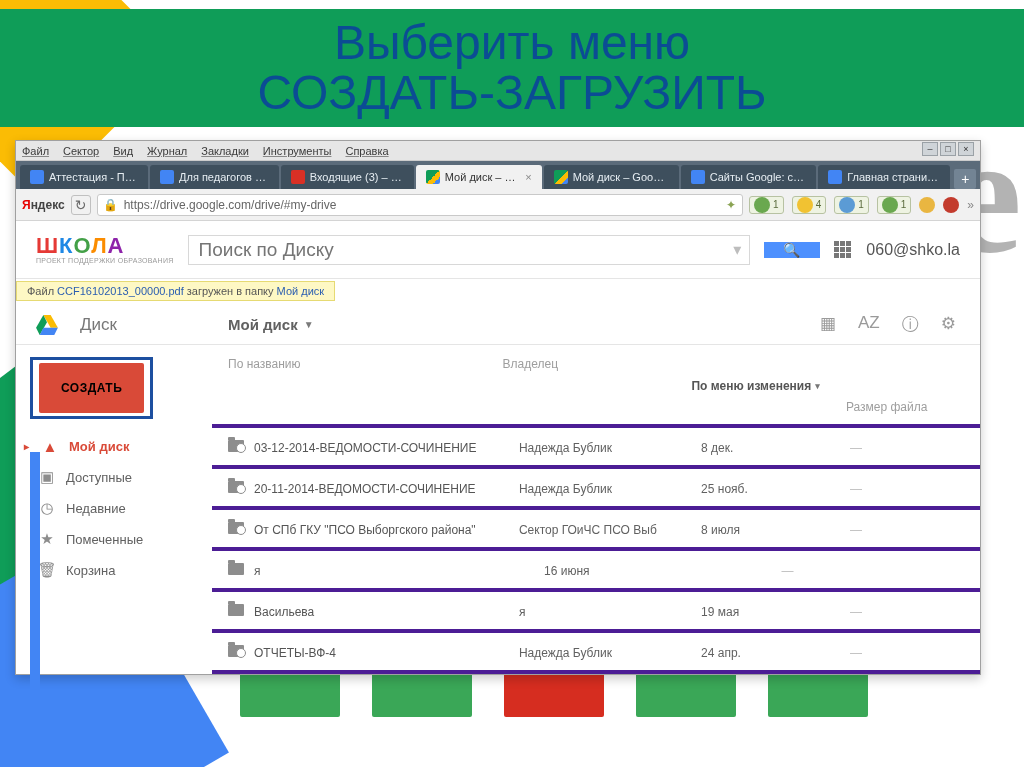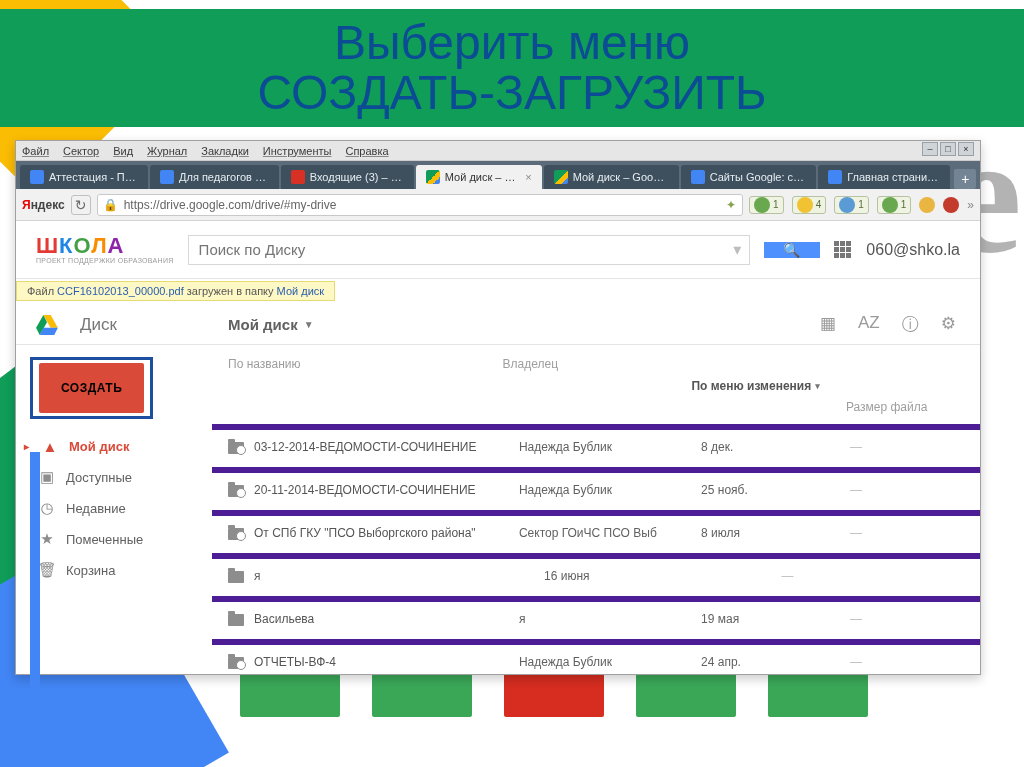--- a/index.html
+++ b/index.html
@@ -41,21 +41,21 @@
   
   .drive-hdr { height:58px; display:flex; align-items:center; padding:0 20px; gap:14px; border-bottom:1px solid #e5e5e5;}
   .shkola { font-family:Arial; font-weight:bold; font-size:22px; letter-spacing:1px; line-height:1; }
   .shkola span:nth-child(1){color:#e53935;}
   .shkola span:nth-child(2){color:#1e88e5;}
   .shkola span:nth-child(3){color:#43a047;}
   .shkola span:nth-child(4){color:#fb8c00;}
   .shkola span:nth-child(5){color:#8e24aa;}
   .shkola-sub { font-size:7px; color:#9a9a9a; letter-spacing:.3px;}
   .searchbox { flex:1; height:30px; border:1px solid #d8d8d8; display:flex;}
-  .searchbox input { flex:1; border:none; padding:0 10px; font-size:15px; outline:none; color:#777;}
+  .searchbox input { flex:1; border:none; padding:0 10px; font-size:19px; outline:none; color:#777;}
   .searchbtn { width:56px; background:#4d90fe; display:flex; align-items:center; justify-content:center; color:#fff; font-size:14px;}
   .apps-icon { width:18px; height:18px; display:grid; grid-template-columns:repeat(3,5px); grid-template-rows:repeat(3,5px); gap:1px;}
   .apps-icon div{ background:#777;}
   .user-email { font-size:16px; color:#555;}
   
   .notif-row { height:26px; display:flex; align-items:flex-start;}
   .notif { margin-top:2px; background:#fef8c4; border:1px solid #e6da73; font-size:11px; padding:3px 10px; color:#555;}
   .notif b{color:#2a5db0; font-weight:normal;}
   
   .section-row { height:40px; display:flex; align-items:center; border-bottom:1px solid #e5e5e5;}
@@ -79,21 +79,21 @@
   .sidebar-bl { position:absolute; top:311px; left:14px; width:10px; height:320px; background:#4285f4; z-index:5;}
   
   .filearea { flex:1; overflow:auto; font-size:12px; color:#616161;}
   .thead { display:flex; padding:12px 14px 10px 16px; color:#9e9e9e; font-size:12px; border-bottom:0;}
   .col-name { flex:1.6;}
   .col-owner{ flex:1.1;}
   .col-date{ flex:.9; color:#555; font-weight:bold;}
   .col-size{ flex:.7; color:#9e9e9e; font-weight:normal;margin-top:43px;}
   .thead .col-date{ display:flex; align-items:center; gap:4px;}
   .thead .col-date::after{content:"▾"; font-size:9px; color:#777;}
-  .row { display:flex; align-items:flex-start; padding:10px 14px 10px 16px; border-top:6px solid #4c1d95;}
+  .row { display:flex; align-items:flex-end; padding:10px 14px 10px 16px; border-top:4px solid #4c1d95;}
   .row .fi { width:26px; color:#8d8d8d; font-size:15px; flex:0 0 auto;}
   .row.shared .fi { color:#737373;}
   .row .fname{ flex:1.6; color:#555;}
   .row .fowner{ flex:1.1;}
   .row .fdate{ flex:.9;}
   .row .fsize{ flex:.7; color:#bdbdbd;}
   .foldericon{ display:inline-block; width:16px; height:12px; background:#8d8d8d; border-radius:1px; position:relative;}
   .foldericon::before{content:""; position:absolute; top:-3px; left:0; width:7px; height:3px; background:#8d8d8d; border-radius:1px 1px 0 0;}
   .foldericon.shared::after{content:""; position:absolute; right:-2px; bottom:-1px; width:8px; height:8px; border-radius:50%; background:#fff; border:1px solid #8d8d8d;}
 </style>

